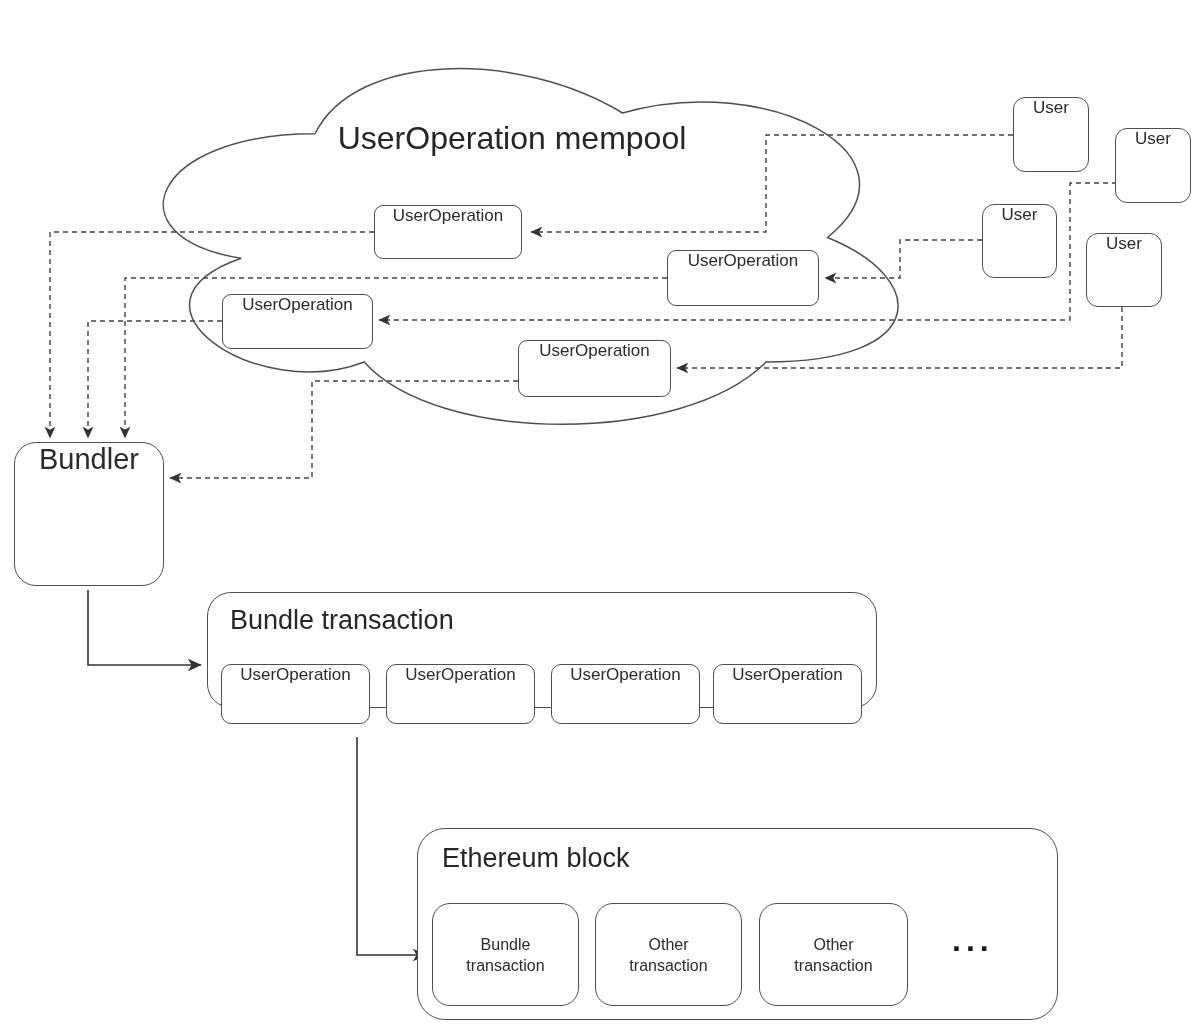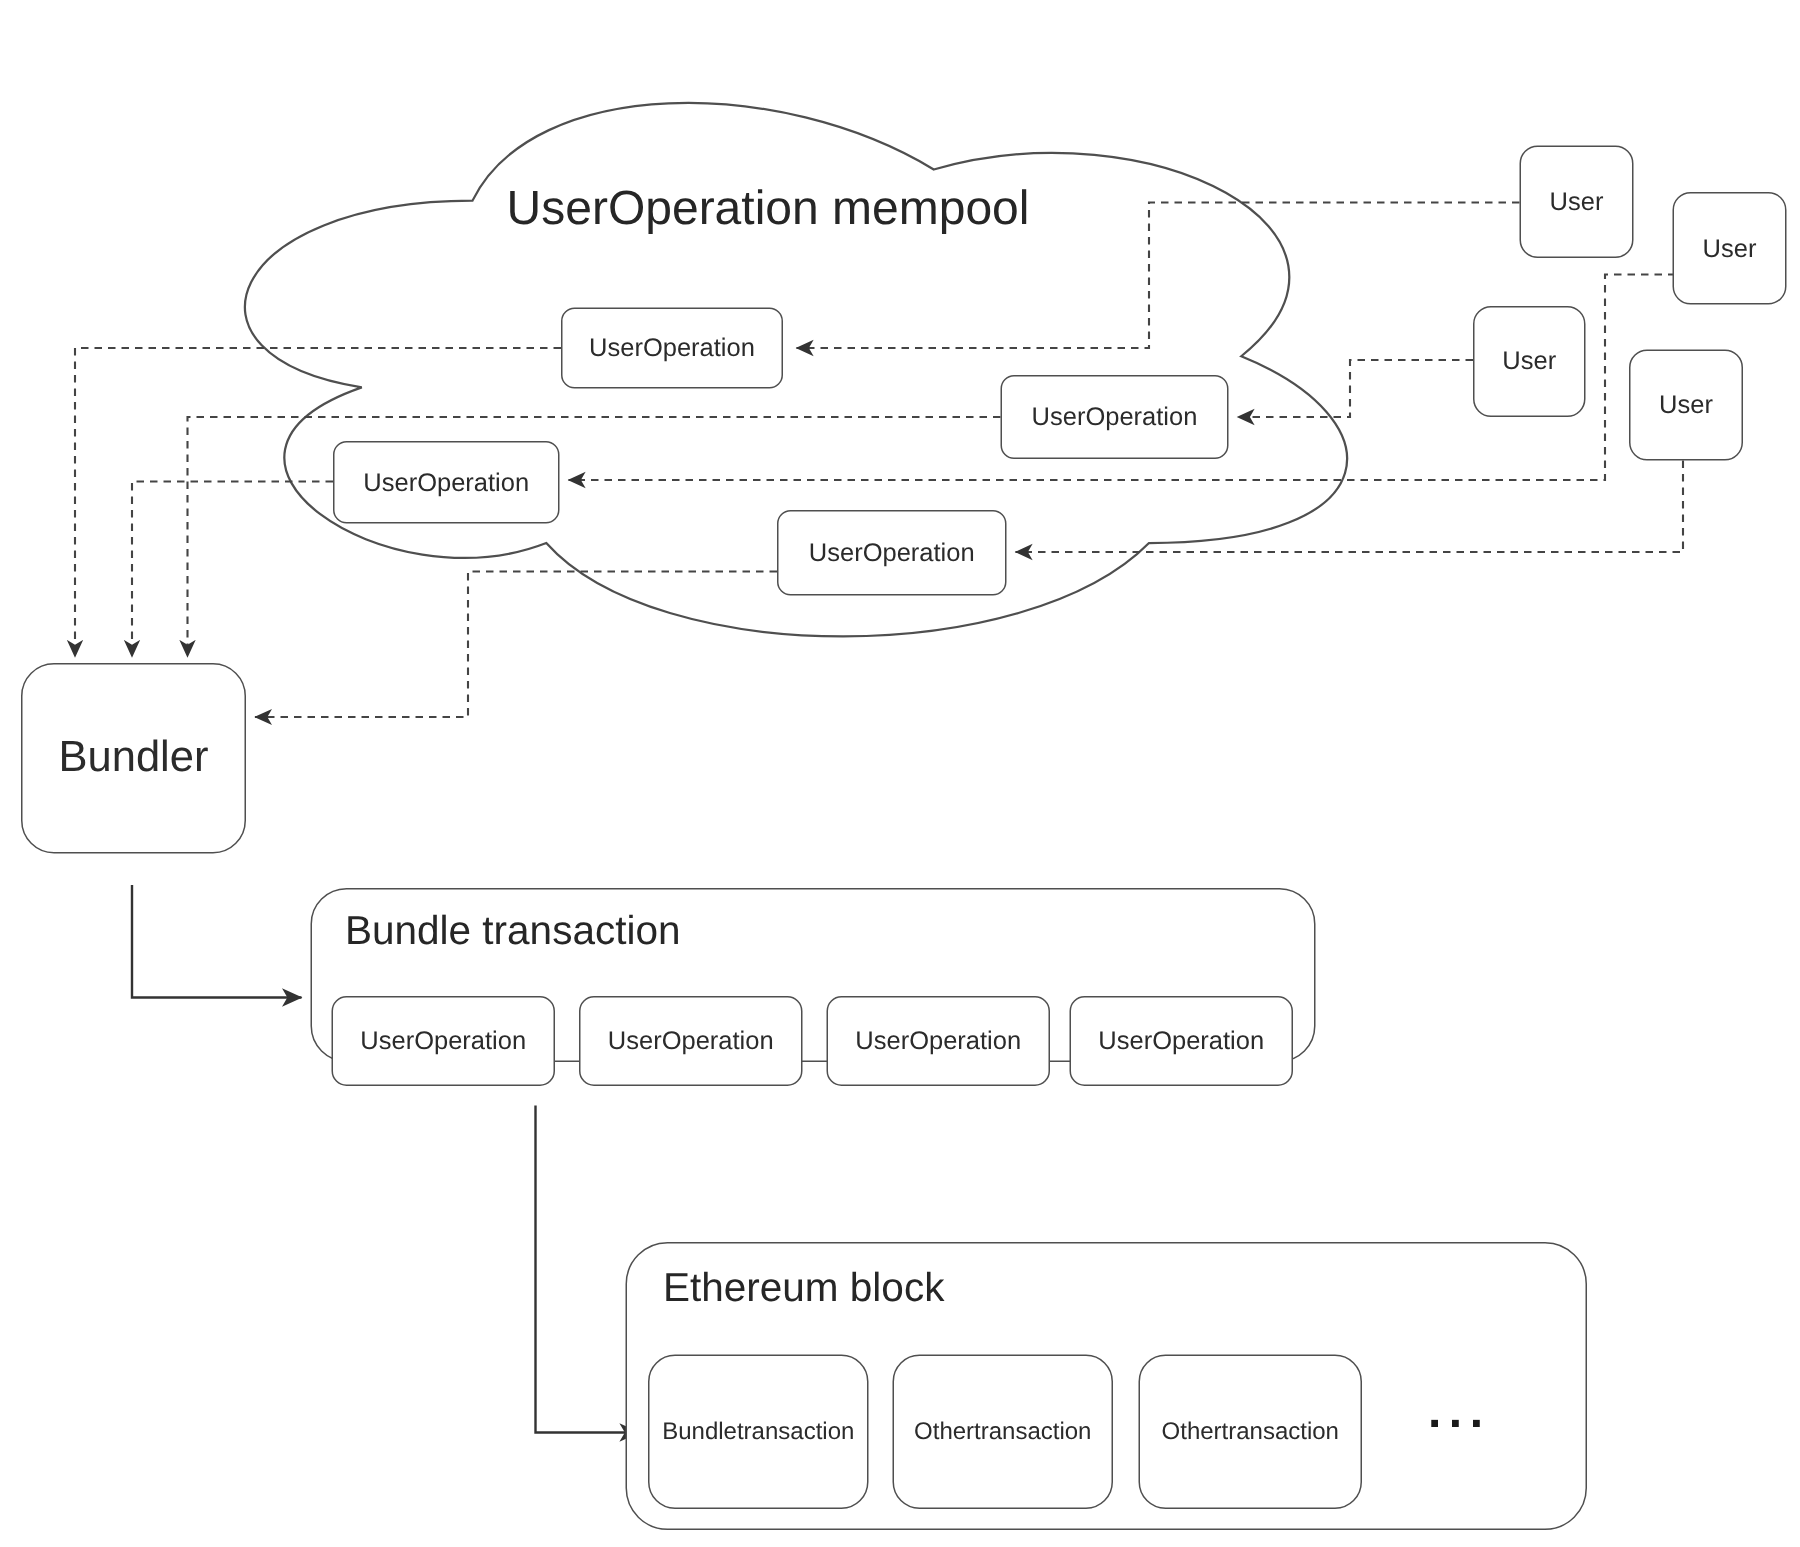--- a/index.html
+++ b/index.html
@@ -3,30 +3,30 @@
 <meta charset="utf-8">
 <style>
   html,body{margin:0;padding:0;background:#ffffff;}
   .canvas{
     position:relative;width:1200px;height:1031px;background:#ffffff;overflow:hidden;
     font-family:"Liberation Sans","DejaVu Sans",sans-serif;color:#2b2b2b;
   }
   .layer{position:absolute;left:0;top:0;width:1200px;height:1031px;}
   .box{
     position:absolute;box-sizing:border-box;background:#ffffff;
-    border:1.4px solid #4f4f4f;display:flex;align-items:center;justify-content:center;
+    border:1.4px solid #4f4f4f;display:flex;justify-content:center;
     text-align:center;color:#2b2b2b;
   }
   .userop{border-radius:9px;font-size:17px;}
   .user{border-radius:12px;font-size:17px;}
   .bundler{border-radius:22px;font-size:29px;}
   .container{border-radius:24px;justify-content:flex-start;align-items:flex-start;}
   .container-title{position:absolute;font-size:27px;color:#262626;white-space:nowrap;}
   .chip{border-radius:10px;font-size:17px;}
-  .txbox{border-radius:18px;font-size:16px;line-height:21px;flex-direction:row;}
+  .txbox{border-radius:18px;font-size:16px;line-height:21px;flex-direction:column;}
   .cloud-title{
     position:absolute;left:297px;top:120px;width:430px;text-align:center;
     font-size:32px;color:#262626;white-space:nowrap;
   }
   .ellipsis{
     position:absolute;left:952px;top:922px;width:70px;height:40px;
     font-size:32px;font-weight:700;letter-spacing:5px;color:#1a1a1a;line-height:36px;
   }
 </style>
 </head>
@@ -84,21 +84,21 @@
   <div class="box user" style="left:1115px;top:128px;width:76px;height:75px;">
     <span>User</span>
   </div>
   <div class="box user" style="left:982px;top:204px;width:75px;height:74px;">
     <span>User</span>
   </div>
   <div class="box user" style="left:1086px;top:233px;width:76px;height:74px;">
     <span>User</span>
   </div>
 
-  <div class="box bundler" style="left:14px;top:442px;width:150px;height:127px;">
+  <div class="box bundler" style="left:14px;top:442px;width:150px;height:144px;">
     <span>Bundler</span>
   </div>
 
   <div class="box container" style="left:207px;top:592px;width:670px;height:116px;">
     <div class="container-title" style="left:22px;top:12px;">Bundle transaction</div>
   </div>
   <div class="box chip" style="left:221px;top:664px;width:149px;height:60px;">
     <span>UserOperation</span>
   </div>
   <div class="box chip" style="left:386px;top:664px;width:149px;height:60px;">

